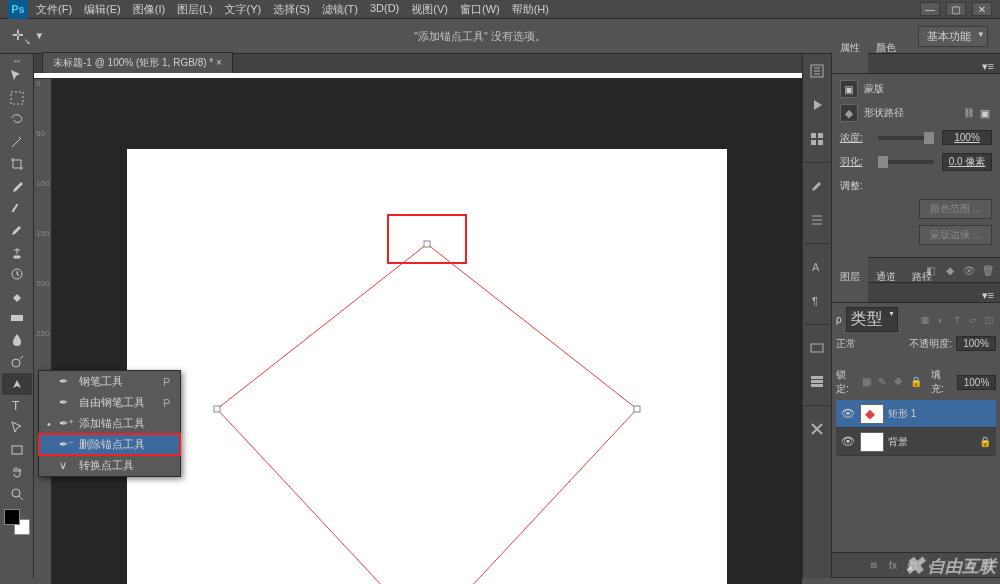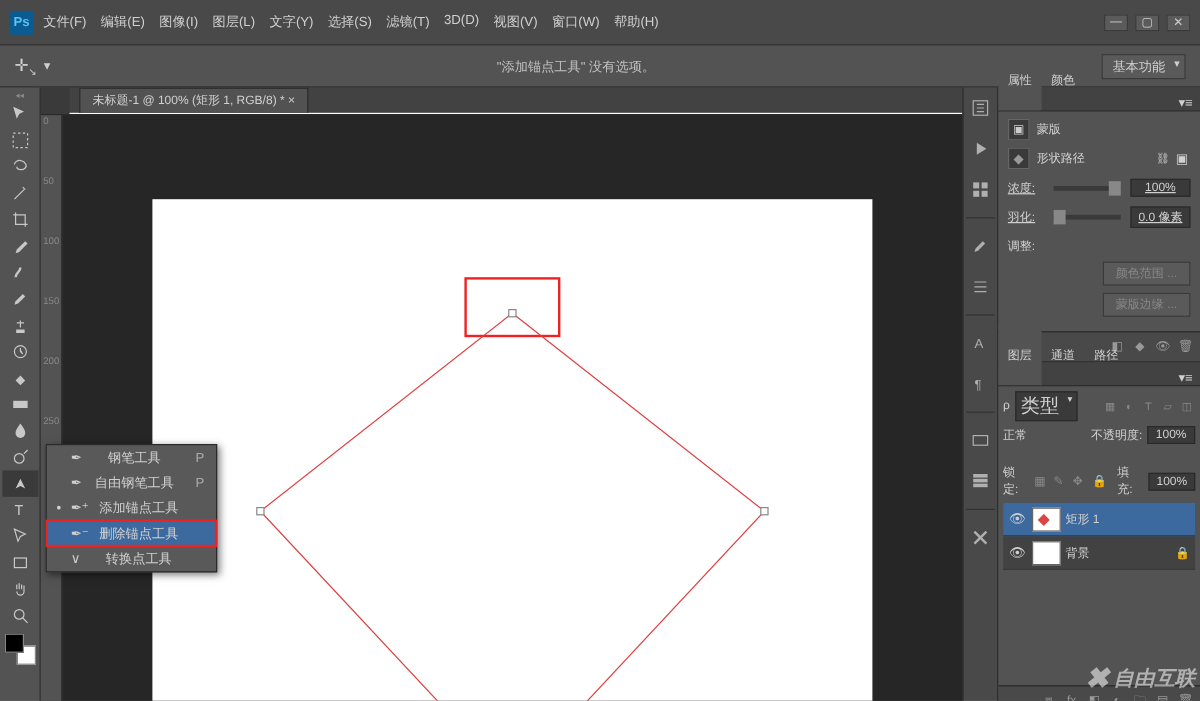--- a/index.html
+++ b/index.html
@@ -1,19 +1,19 @@
 <!DOCTYPE html>
 <html><head>
 <meta charset="utf-8">
 <style>
 * { margin: 0; padding: 0; box-sizing: border-box; font-family: "Microsoft YaHei", sans-serif; }
 body { background: #535353; width: 1000px; height: 584px; overflow: hidden; color: #d0d0d0; font-size: 11px; position: relative; }
 
 
-.titlebar { height: 38px; background: #494949; display: flex; align-items: center; padding: 0 8px; border-bottom: 1px solid #2a2a2a; }
+.titlebar { height: 19px; background: #494949; display: flex; align-items: center; padding: 0 8px; border-bottom: 1px solid #2a2a2a; }
 .ps-logo { width: 20px; height: 20px; background: #0a5b8f; color: #5bc3f5; font-weight: bold; display: flex; align-items: center; justify-content: center; font-size: 11px; border-radius: 2px; margin-right: 8px; }
 .menubar { display: flex; gap: 12px; flex: 1; }
 .menubar span { cursor: pointer; }
 .win-controls { display: flex; gap: 6px; }
 .win-btn { width: 20px; height: 14px; background: #5b5b5b; border: 1px solid #3a3a3a; display: flex; align-items: center; justify-content: center; font-size: 10px; cursor: pointer; }
 
 
 .optionsbar { height: 35px; background: #535353; display: flex; align-items: center; padding: 0 12px; border-bottom: 1px solid #2a2a2a; }
 .opt-left { display: flex; align-items: center; gap: 6px; }
 .opt-center { flex: 1; text-align: center; color: #c0c0c0; }
@@ -31,42 +31,42 @@
 .toolbox-grip::before { content: "◂◂"; font-size: 7px; color: #888; }
 .tool { width: 30px; height: 22px; display: flex; align-items: center; justify-content: center; margin: 0 2px; cursor: pointer; position: relative; }
 .tool.active { background: #3a3a3a; }
 .tool svg { width: 16px; height: 16px; fill: #c8c8c8; }
 .color-swatches { margin: 4px; position: relative; width: 26px; height: 26px; }
 .swatch-fg { position: absolute; width: 16px; height: 16px; background: #000; border: 1px solid #888; top: 0; left: 0; }
 .swatch-bg { position: absolute; width: 16px; height: 16px; background: #fff; border: 1px solid #888; bottom: 0; right: 0; }
 
 
 .docarea { flex: 1; background: #3a3a3a; display: flex; flex-direction: column; }
-.doc-tabs { height: 24px; background: #424242; display: flex; align-items: flex-end; padding-left: 8px; border-bottom: 1px solid #ffffff; margin-left: 24px; }
+.doc-tabs { height: 24px; background: #424242; display: flex; align-items: flex-end; padding-left: 8px; border-bottom: 5px solid #ffffff; }
 .doc-tab { background: #525252; padding: 3px 10px; border: 1px solid #2a2a2a; border-bottom: none; font-size: 10px; cursor: pointer; }
 .ruler-h { height: 18px; background: #535353; border-bottom: 1px solid #2a2a2a; display: flex; align-items: center; font-size: 8px; color: #888; padding-left: 18px; overflow: hidden; }
 .ruler-h span { display: inline-block; width: 50px; text-align: left; }
 .canvas-wrap { flex: 1; display: flex; position: relative; }
 .ruler-v { width: 18px; background: #535353; border-right: 1px solid #2a2a2a; display: flex; flex-direction: column; font-size: 8px; color: #888; }
 .ruler-v span { height: 50px; writing-mode: horizontal-tb; padding-left: 2px; }
 .canvas-bg { flex: 1; background: #262626; display: flex; justify-content: center; padding-top: 70px; overflow: hidden; position: relative; }
 .canvas { width: 600px; height: 500px; background: #fff; position: relative; }
 .diamond { position: absolute; top: 85px; left: 80px; }
 .diamond path { fill: none; stroke: #e04040; stroke-width: 1; }
 .anchor { fill: #fff; stroke: #888; stroke-width: 1; }
 .highlight-rect { position: absolute; top: 65px; left: 260px; width: 80px; height: 50px; border: 2px solid #e22; }
 
 
 .flyout { position: absolute; left: 38px; top: 370px; background: #595959; border: 1px solid #2a2a2a; box-shadow: 2px 2px 6px rgba(0,0,0,0.5); z-index: 100; }
 .flyout-item { display: flex; align-items: center; padding: 3px 10px 3px 6px; gap: 6px; cursor: pointer; white-space: nowrap; }
 .flyout-item.sel { background: #3d6a9e; }
 .flyout-item.highlighted { outline: 2px solid #e22; outline-offset: -1px; }
 .flyout-dot { width: 8px; text-align: center; }
 .flyout-icon { width: 14px; }
-.flyout-label { flex: 1; text-align: center; }
+.flyout-label { flex: 1; }
 .flyout-key { margin-left: 12px; color: #aaa; }
 
 
 .rightcol { width: 34px; background: #494949; border-left: 1px solid #2a2a2a; display: flex; flex-direction: column; align-items: center; padding: 6px 0; gap: 12px; }
 .rightcol .icon-btn { width: 22px; height: 22px; display: flex; align-items: center; justify-content: center; cursor: pointer; }
 .rightcol svg { width: 16px; height: 16px; fill: #b0b0b0; }
 .rightcol-sep { width: 24px; height: 1px; background: #333; }
 
 .panels { width: 200px; background: #494949; border-left: 1px solid #2a2a2a; display: flex; flex-direction: column; }
 .panel { border-bottom: 1px solid #2a2a2a; }

